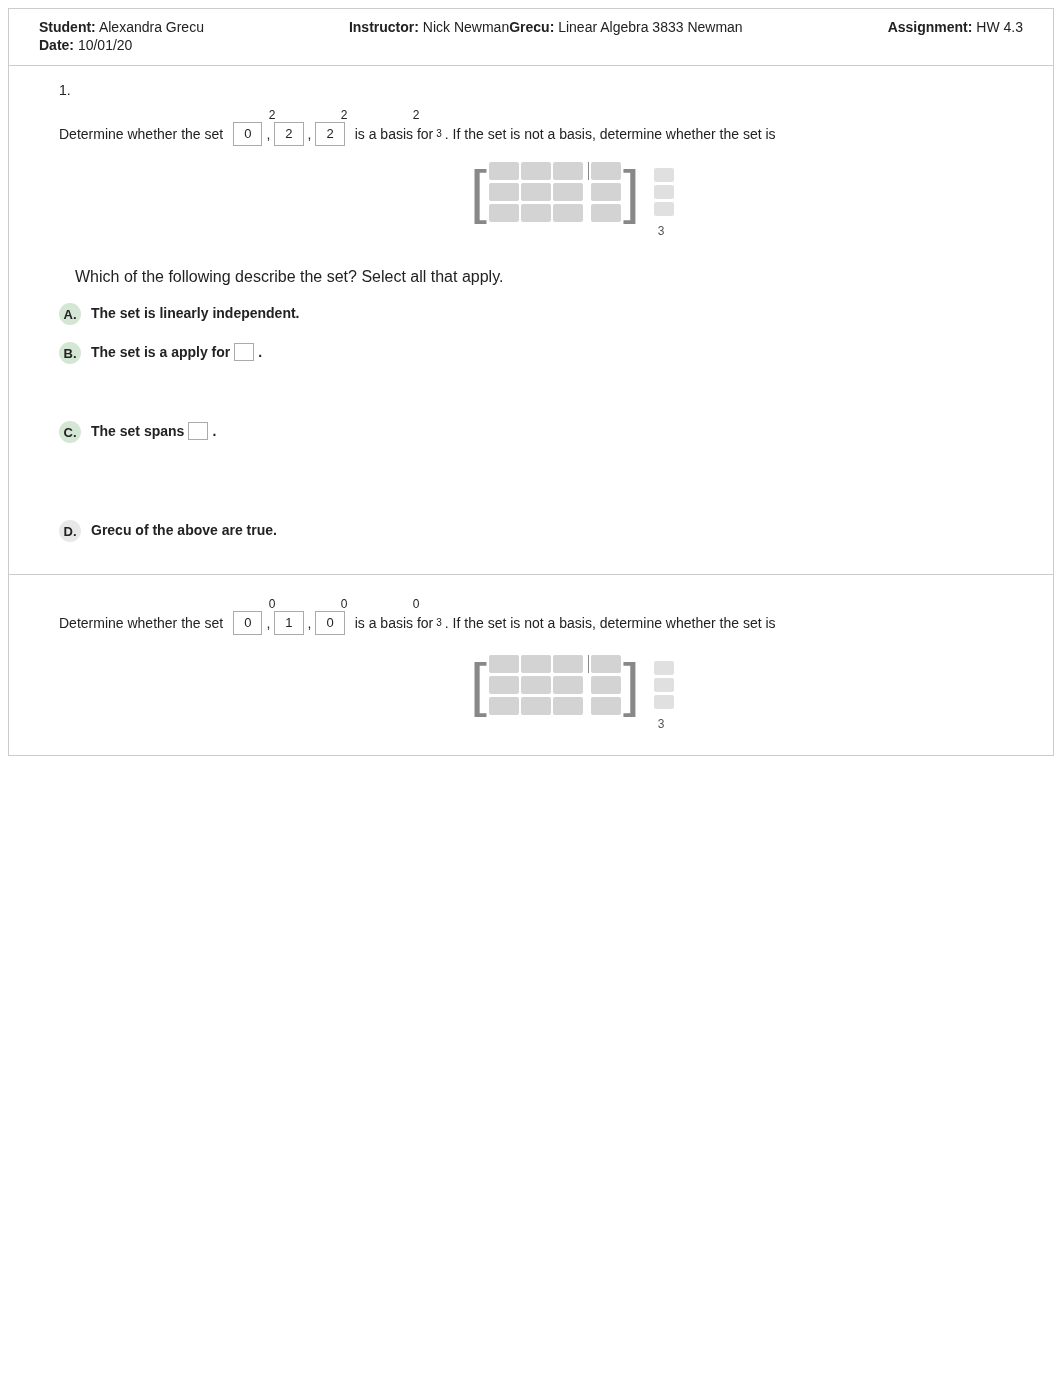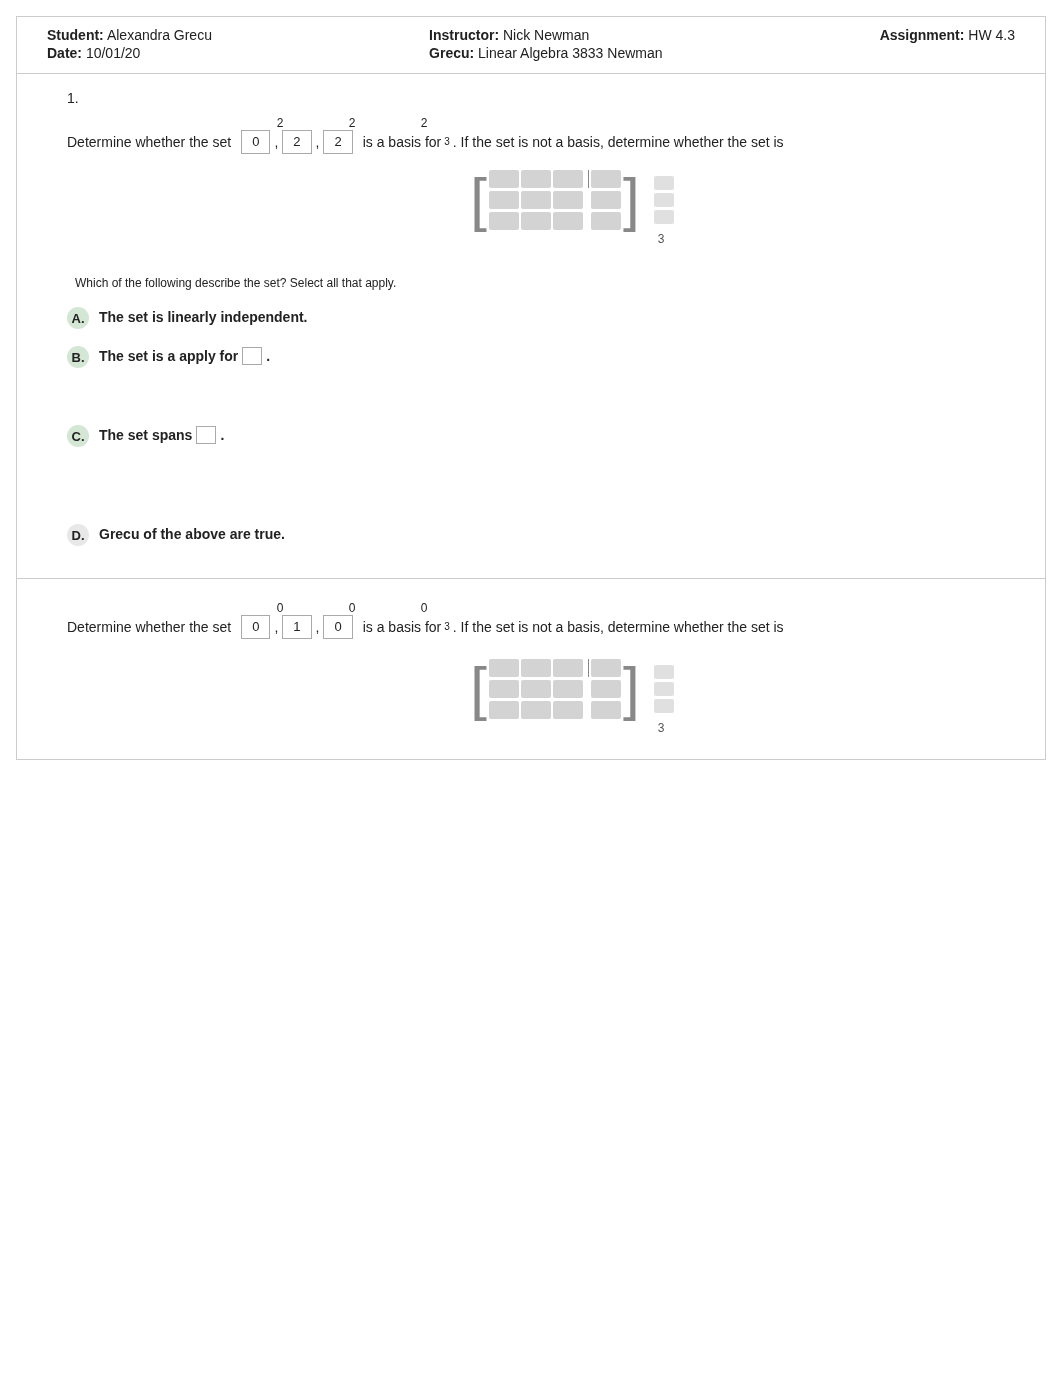--- a/index.html
+++ b/index.html
@@ -8,25 +8,25 @@
       font-size: 14px;
       background: #fff;
       color: #222;
       width: 1062px;
       min-height: 1377px;
     }
 
     .page {
       width: 1062px;
       min-height: 1377px;
-      padding: 16px;
+      padding: 8px;
       background: #fff;
     }
     .header-left { display: flex; flex-direction: column; }
-    .header-center { display: flex; flex-direction: column; }
+    .header-center { display: flex; }
     .header-right { display: flex; flex-direction: column; text-align: right; }
     .header-label { font-weight: bold; }
     .header-line { margin-bottom: 2px; }
 
     .vector-box {
       display: inline-flex;
       flex-direction: column;
       align-items: center;
       justify-content: center;
       border: 1px solid #aaa;
@@ -123,23 +123,23 @@
       padding: 1px 8px;
       margin: 0 4px;
       min-width: 20px;
       min-height: 18px;
       background: #fff;
       font-size: 12px;
     }
 
     
     .question-text {
-      font-size: 12px;
+      font-size: 16px;
       margin-bottom: 16px;
-      margin-left: 8px;
+      margin-left: 16px;
     }
 
     
     .choices-container {
       margin-top: 8px;
     }
 
     .top-header-section {
       border: 1px solid #ccc;
       padding: 10px 30px;

